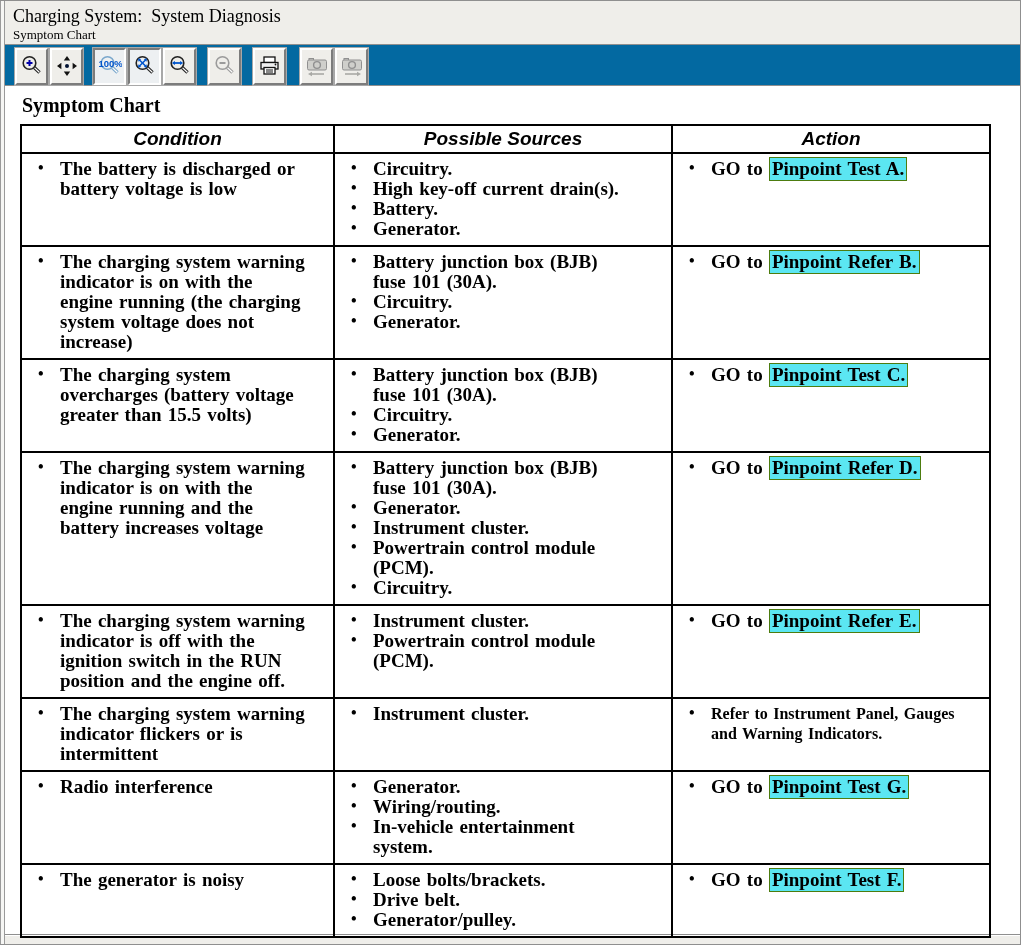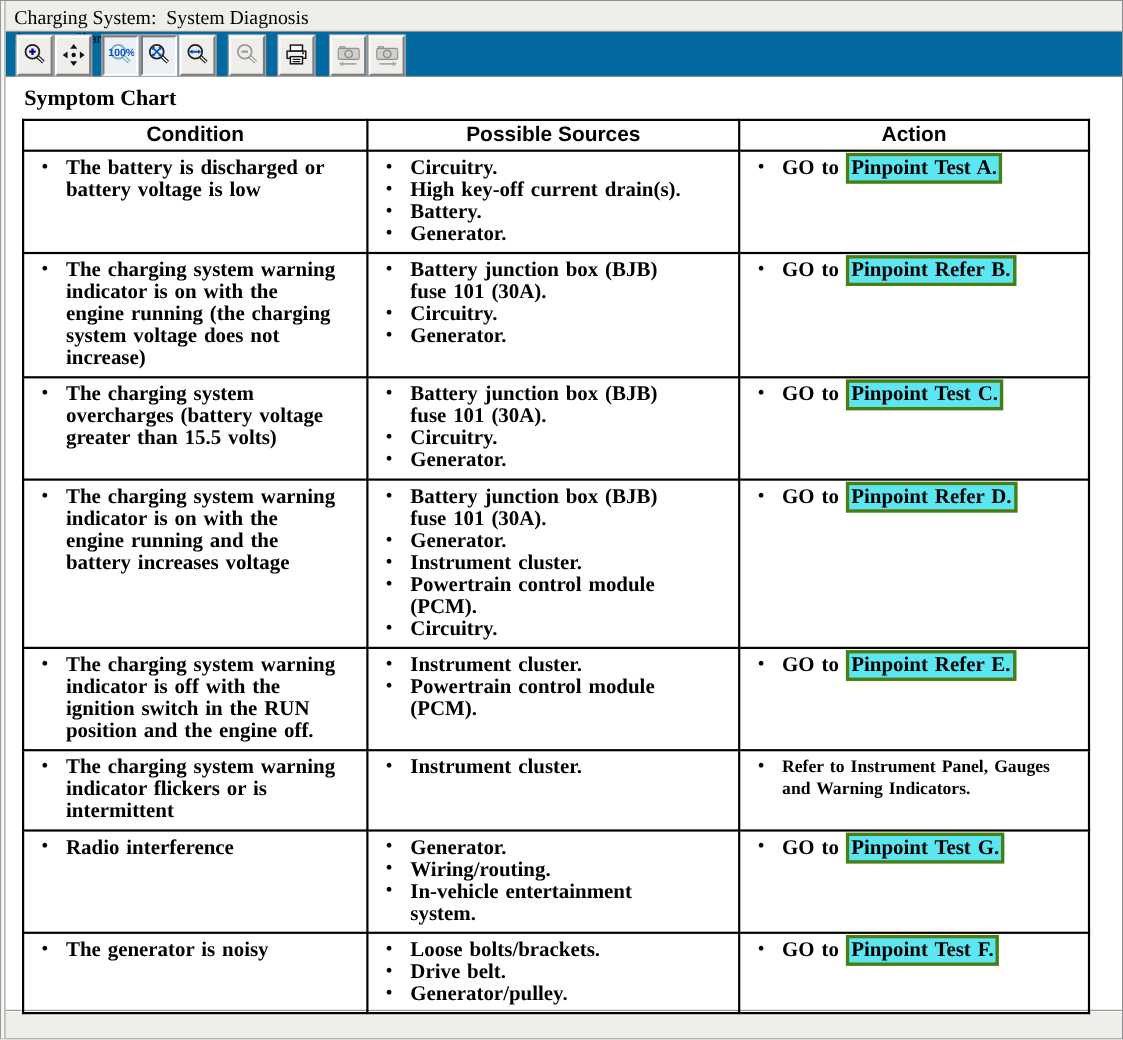--- a/index.html
+++ b/index.html
@@ -17,21 +17,21 @@
     position:relative;
     padding-left:5px;
   }
   .left-edge {
     position:absolute; left:0; top:0; bottom:0; width:5px;
     border-left:1px solid #9a9a9a; border-right:1px solid #9a9a9a;
     background:#f6f6f4;
   }
   
   .titlebar {
-    height:28px; background:#efeeea;
+    height:44px; background:#efeeea;
     padding:4px 0 0 8px;
     border-bottom:1px solid #8f8f8f;
     box-shadow:0 1px 0 #ffffff;
   }
   .title {
     font-size:18px; color:#000; white-space:pre; line-height:22px;
   }
   .subtitle {
     font-size:13px; color:#000; white-space:pre; line-height:15px;
   }
@@ -76,21 +76,21 @@
   }
   table.symptom-table {
     border-collapse:collapse; table-layout:fixed;
     width:969px;
   }
   col.c1{ width:313px; } col.c2{ width:338px; } col.c3{ width:318px; }
   .symptom-table th, .symptom-table td { border:2px solid #000; }
   .symptom-table th {
     font-family:"Liberation Sans", sans-serif;
     font-weight:bold; font-size:19px;
-    height:28px; padding:1px 0; text-align:center;
+    height:28px; padding:1px 0; text-align:center;font-style:italic;
   }
   .symptom-table td {
     vertical-align:top;
     font-size:19px;
     padding:5px 0 6px 0;
   }
   .cell-list { margin:0; padding:0; list-style:none;font-weight:bold; }
   .cell-list li {
     position:relative;
     padding-left:38px; padding-right:6px;
@@ -99,21 +99,21 @@
     word-spacing:1.5px;
   }
   .cell-list li::before {
     content:"\2022";
     position:absolute; left:16px; top:-1px;
     font-size:16px;
   }
   li.small-text { font-size:16px; }
   .hotspot {
     background:#5be6f2;
-    border:3px solid #4d7c0f;
+    border:1px solid #4d7c0f;
     padding:0 2px 1px 2px;
     color:#000;
     cursor:pointer;
   }
 </style>
 </head>
 <body>
 
 <div class="window">
   <div class="left-edge"></div>

